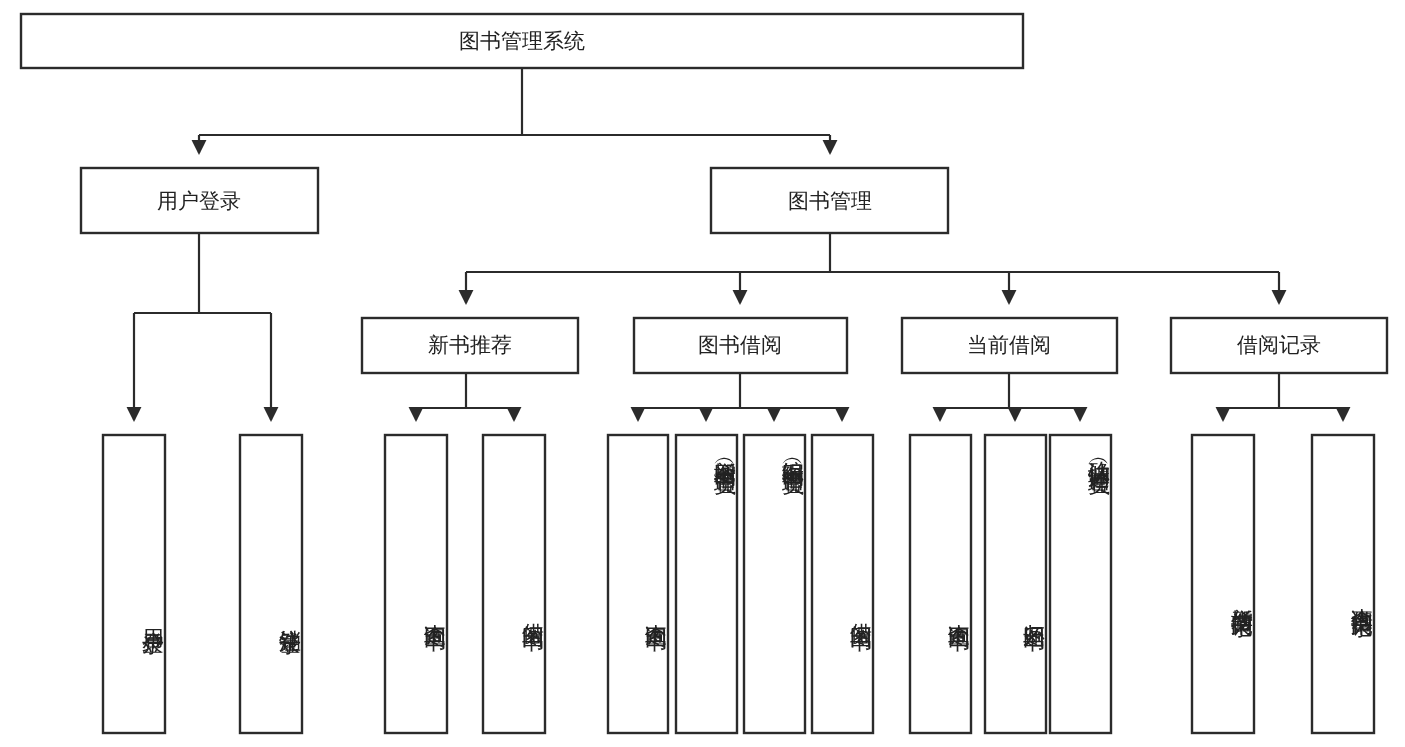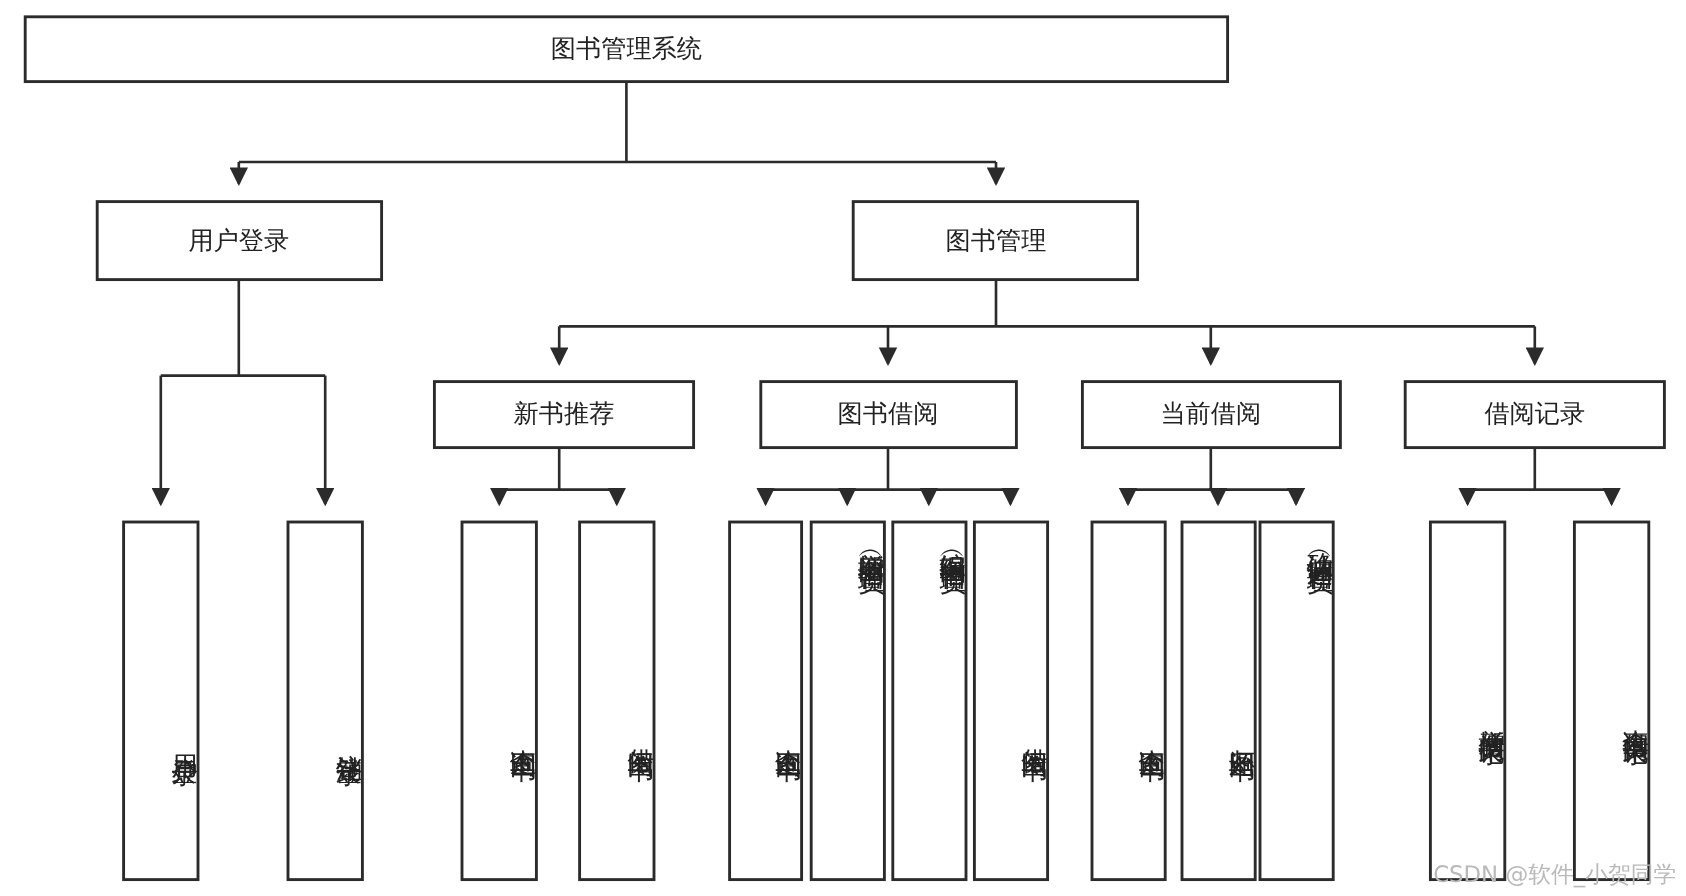--- a/index.html
+++ b/index.html
@@ -195,14 +195,13 @@
   <div class="leaf-label" style="left:608px; top:500px;  width:60px;  height:220px; justify-content:center; display:flex;">查询图书</div>
   <div class="leaf-label" style="left:676px; top:443px;  width:61px;  height:285px; justify-content:flex-start; display:flex;">新增图书（管理员）</div>
   <div class="leaf-label" style="left:744px; top:443px;  width:61px;  height:285px; justify-content:flex-start; display:flex;">编辑图书（管理员）</div>
   <div class="leaf-label" style="left:812px; top:500px;  width:61px;  height:220px; justify-content:center; display:flex;">借阅图书</div>
   <div class="leaf-label" style="left:910px; top:500px;  width:61px;  height:220px; justify-content:center; display:flex;">查询图书</div>
   <div class="leaf-label" style="left:985px; top:500px;  width:61px;  height:220px; justify-content:center; display:flex;">归还图书</div>
   <div class="leaf-label" style="left:1050px; top:443px; width:61px;  height:285px; justify-content:flex-start; display:flex;">确认归还（管理员）</div>
   <div class="leaf-label" style="left:1192px; top:463px; width:62px;  height:265px; justify-content:center; display:flex;">新增借阅记录</div>
   <div class="leaf-label" style="left:1312px; top:463px; width:62px;  height:265px; justify-content:center; display:flex;">查询借阅记录</div>
 
-  <div id="watermark">CSDN @软件_小贺同学</div>
 </div>
 
 </body></html>

